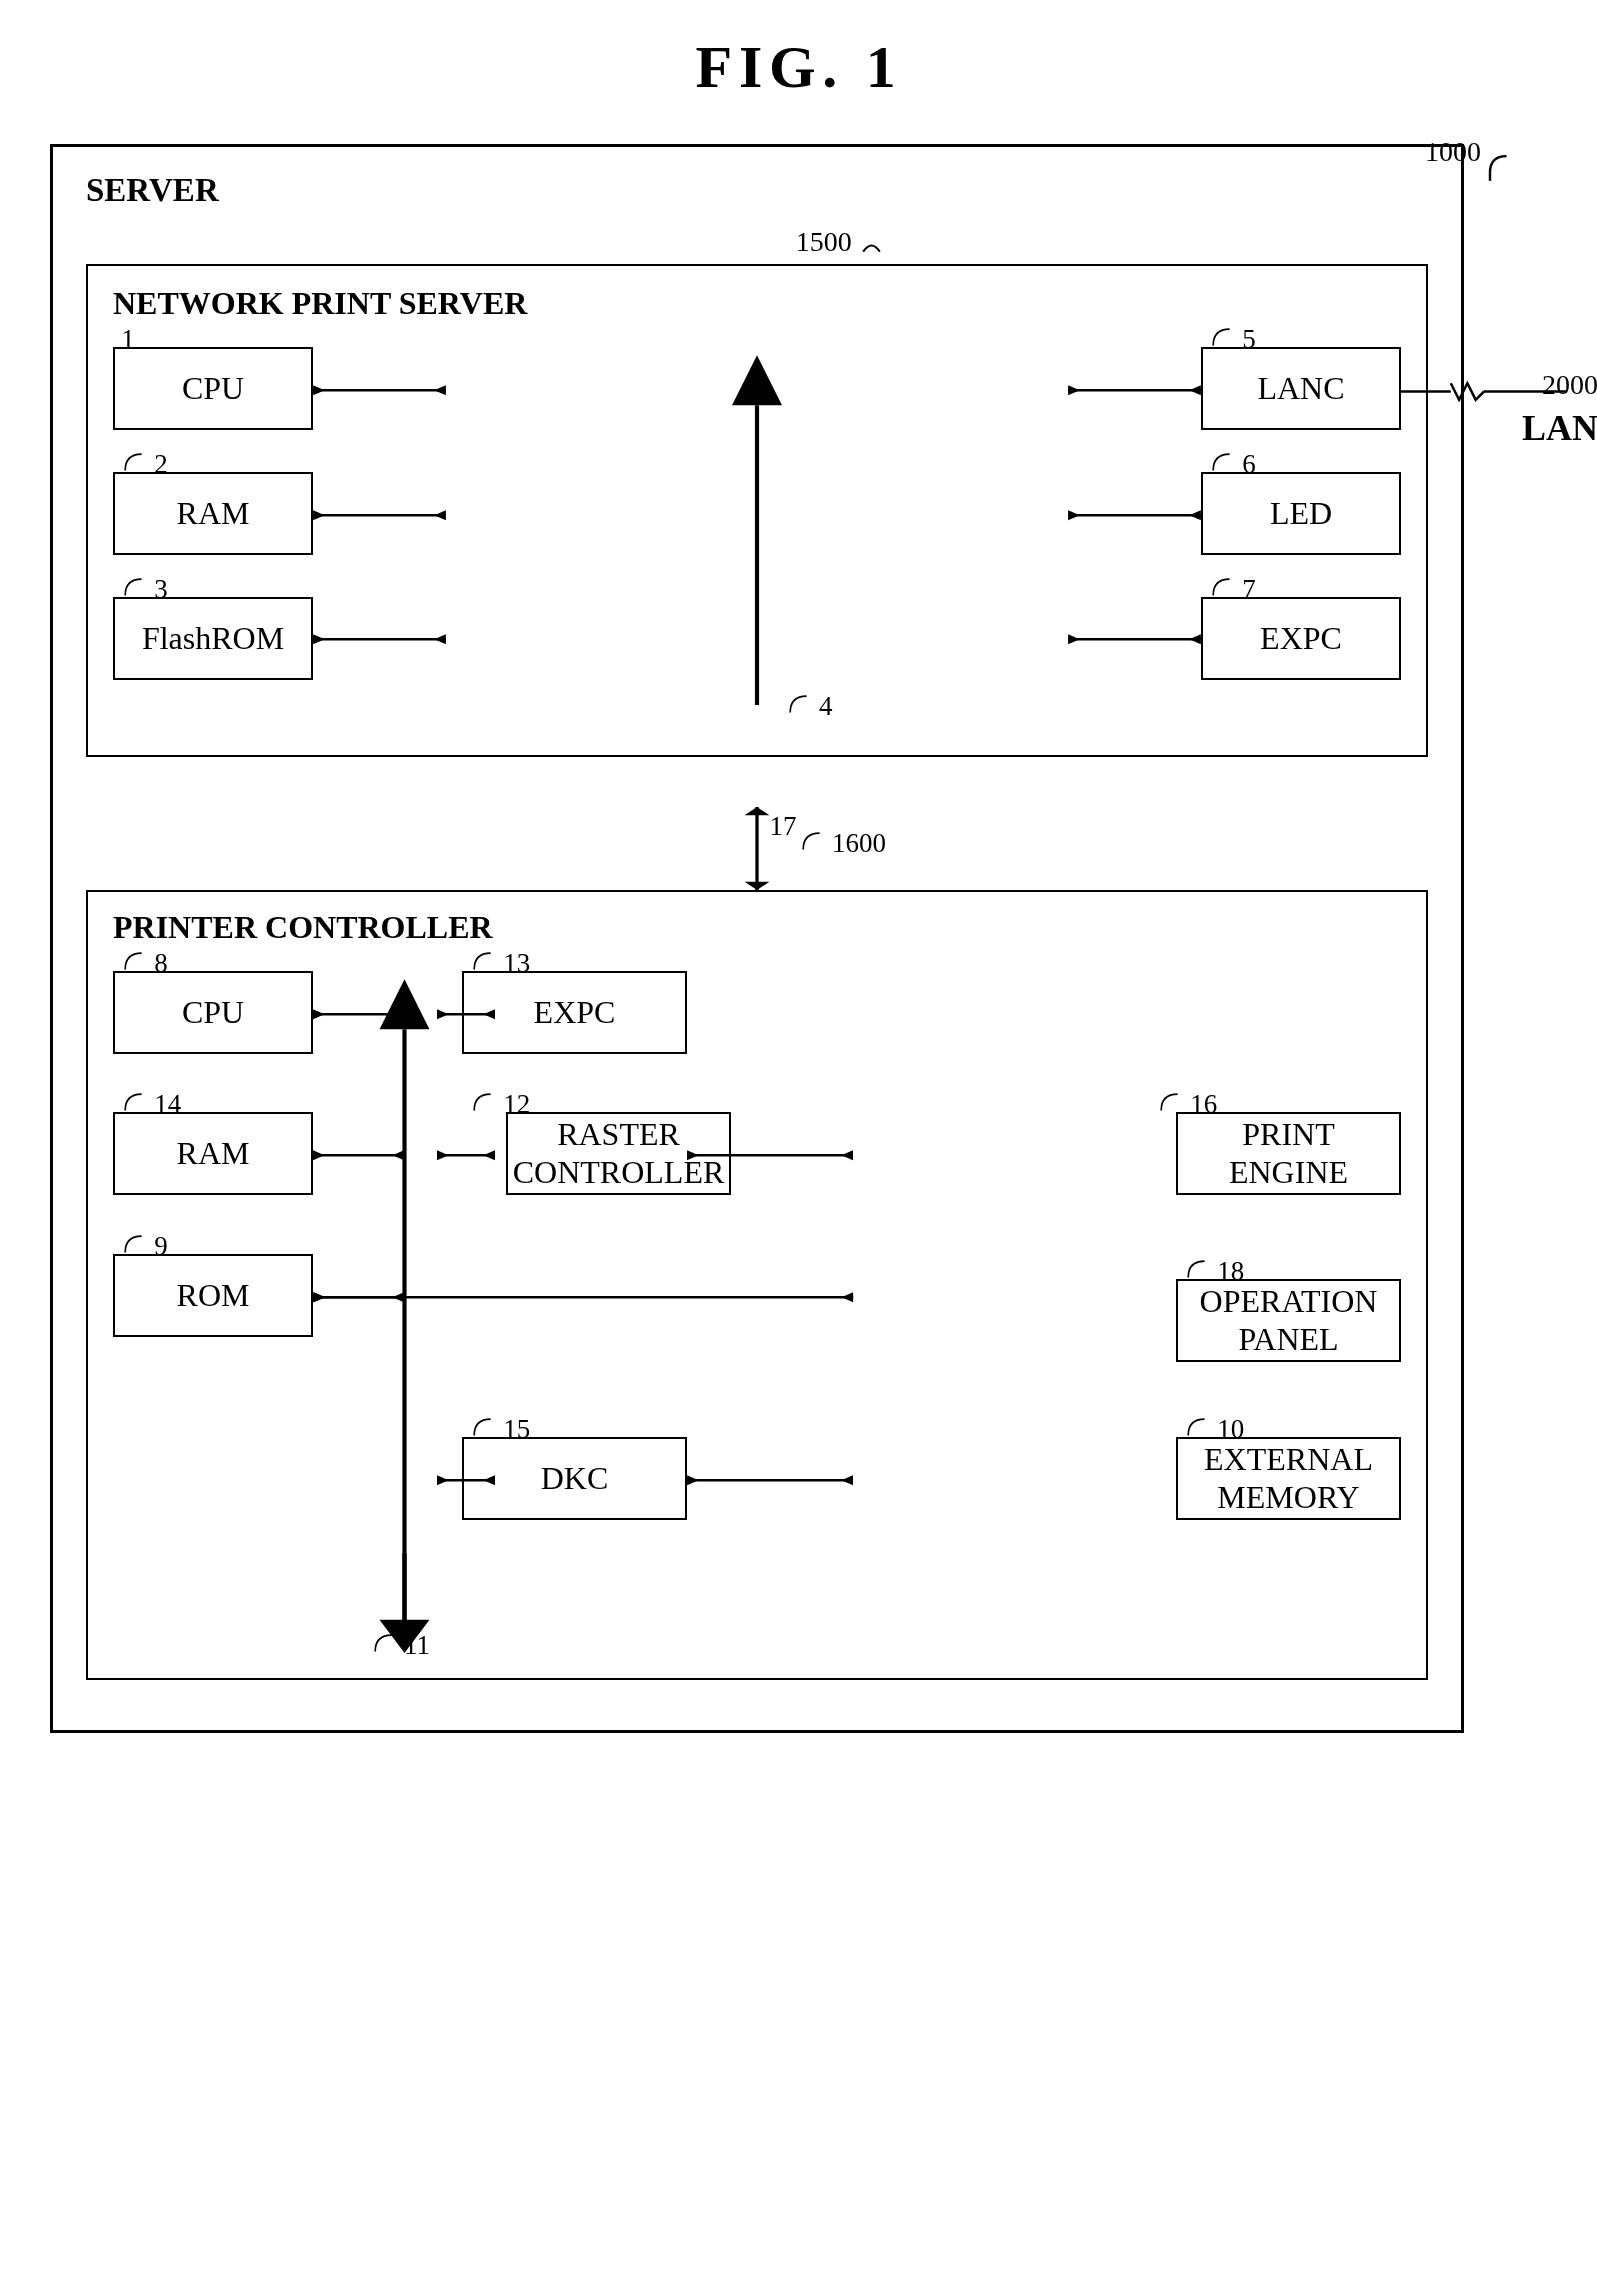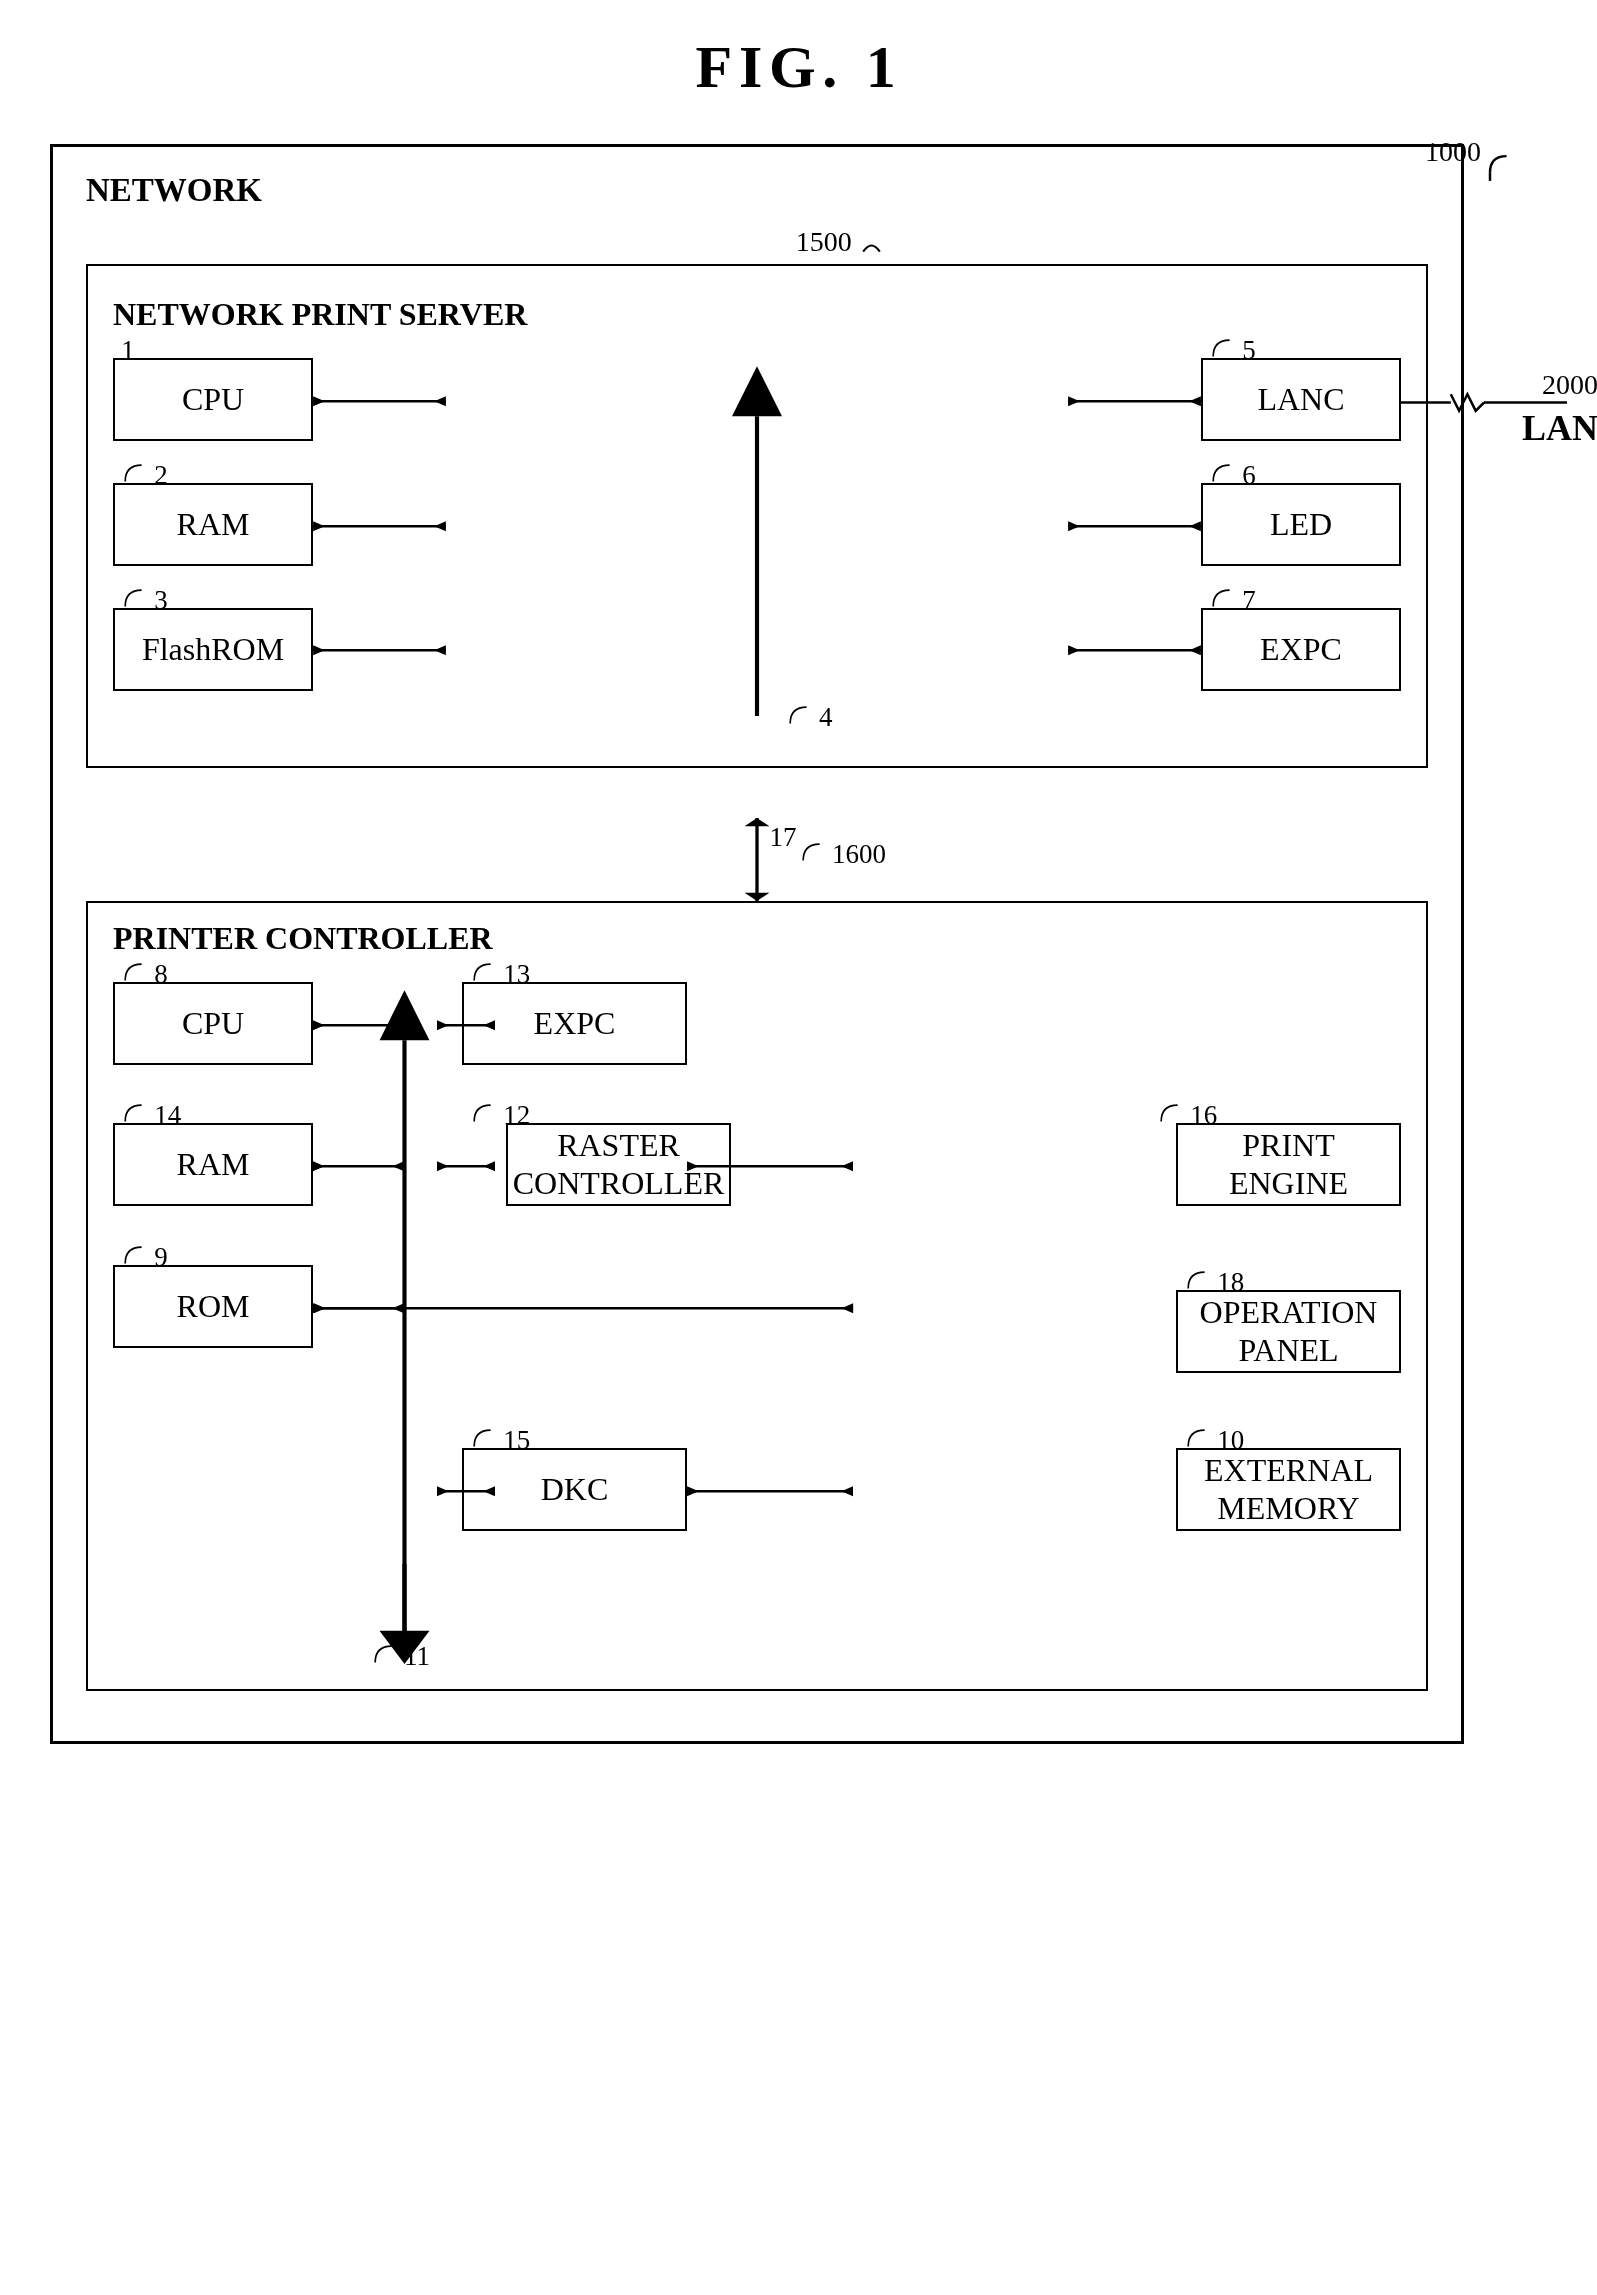--- a/index.html
+++ b/index.html
@@ -42,21 +42,21 @@
       align-items: center;
       justify-content: center;
       font-size: 32px;
       font-weight: normal;
       text-align: center;
     }
 
     
     .nps-section {
       border: 2.5px solid #000;
-      padding: 30px 25px 25px 25px;
+      padding: 19px 25px 25px 25px;
       position: relative;
       margin-bottom: 50px;
     }
 
     .nps-label {
       font-size: 32px;
       font-weight: bold;
       margin-bottom: 25px;
     }
 
@@ -90,21 +90,21 @@
   <svg style="position:absolute; right:33px; top:8.3px;" width="50" height="33" viewBox="0 0 60 40">
     <path d="M 50 5 Q 30 5 30 25" stroke="#000" stroke-width="3" fill="none"></path>
     <line x1="30" y1="25" x2="30" y2="35" stroke="#000" stroke-width="3"></line>
   </svg>
 
   <div style="position:absolute; right:-50px; top:263px; font-size:36px; font-weight:bold;">LAN</div>
 
   <div style="position:absolute; right:-50px; top:225px; font-size:28px;">2000</div>
 
   <div class="outer-box">
-    <div class="outer-label">NETWORK</div>
+    <div class="outer-label">SERVER</div>
 
     <div style="position:relative; text-align:center; margin-bottom: 4.2px;">
       <span style="font-size:28px; margin-left:166px;">1500</span>
       <svg style="display:inline-block; vertical-align:middle; margin-left:4.2px;" width="25" height="25" viewBox="0 0 30 30">
         <path d="M 5 20 Q 15 5 25 20" stroke="#000" stroke-width="2.5" fill="none"></path>
       </svg>
     </div>
 
     <div class="nps-section">
       <div class="nps-label">NETWORK PRINT SERVER</div>

